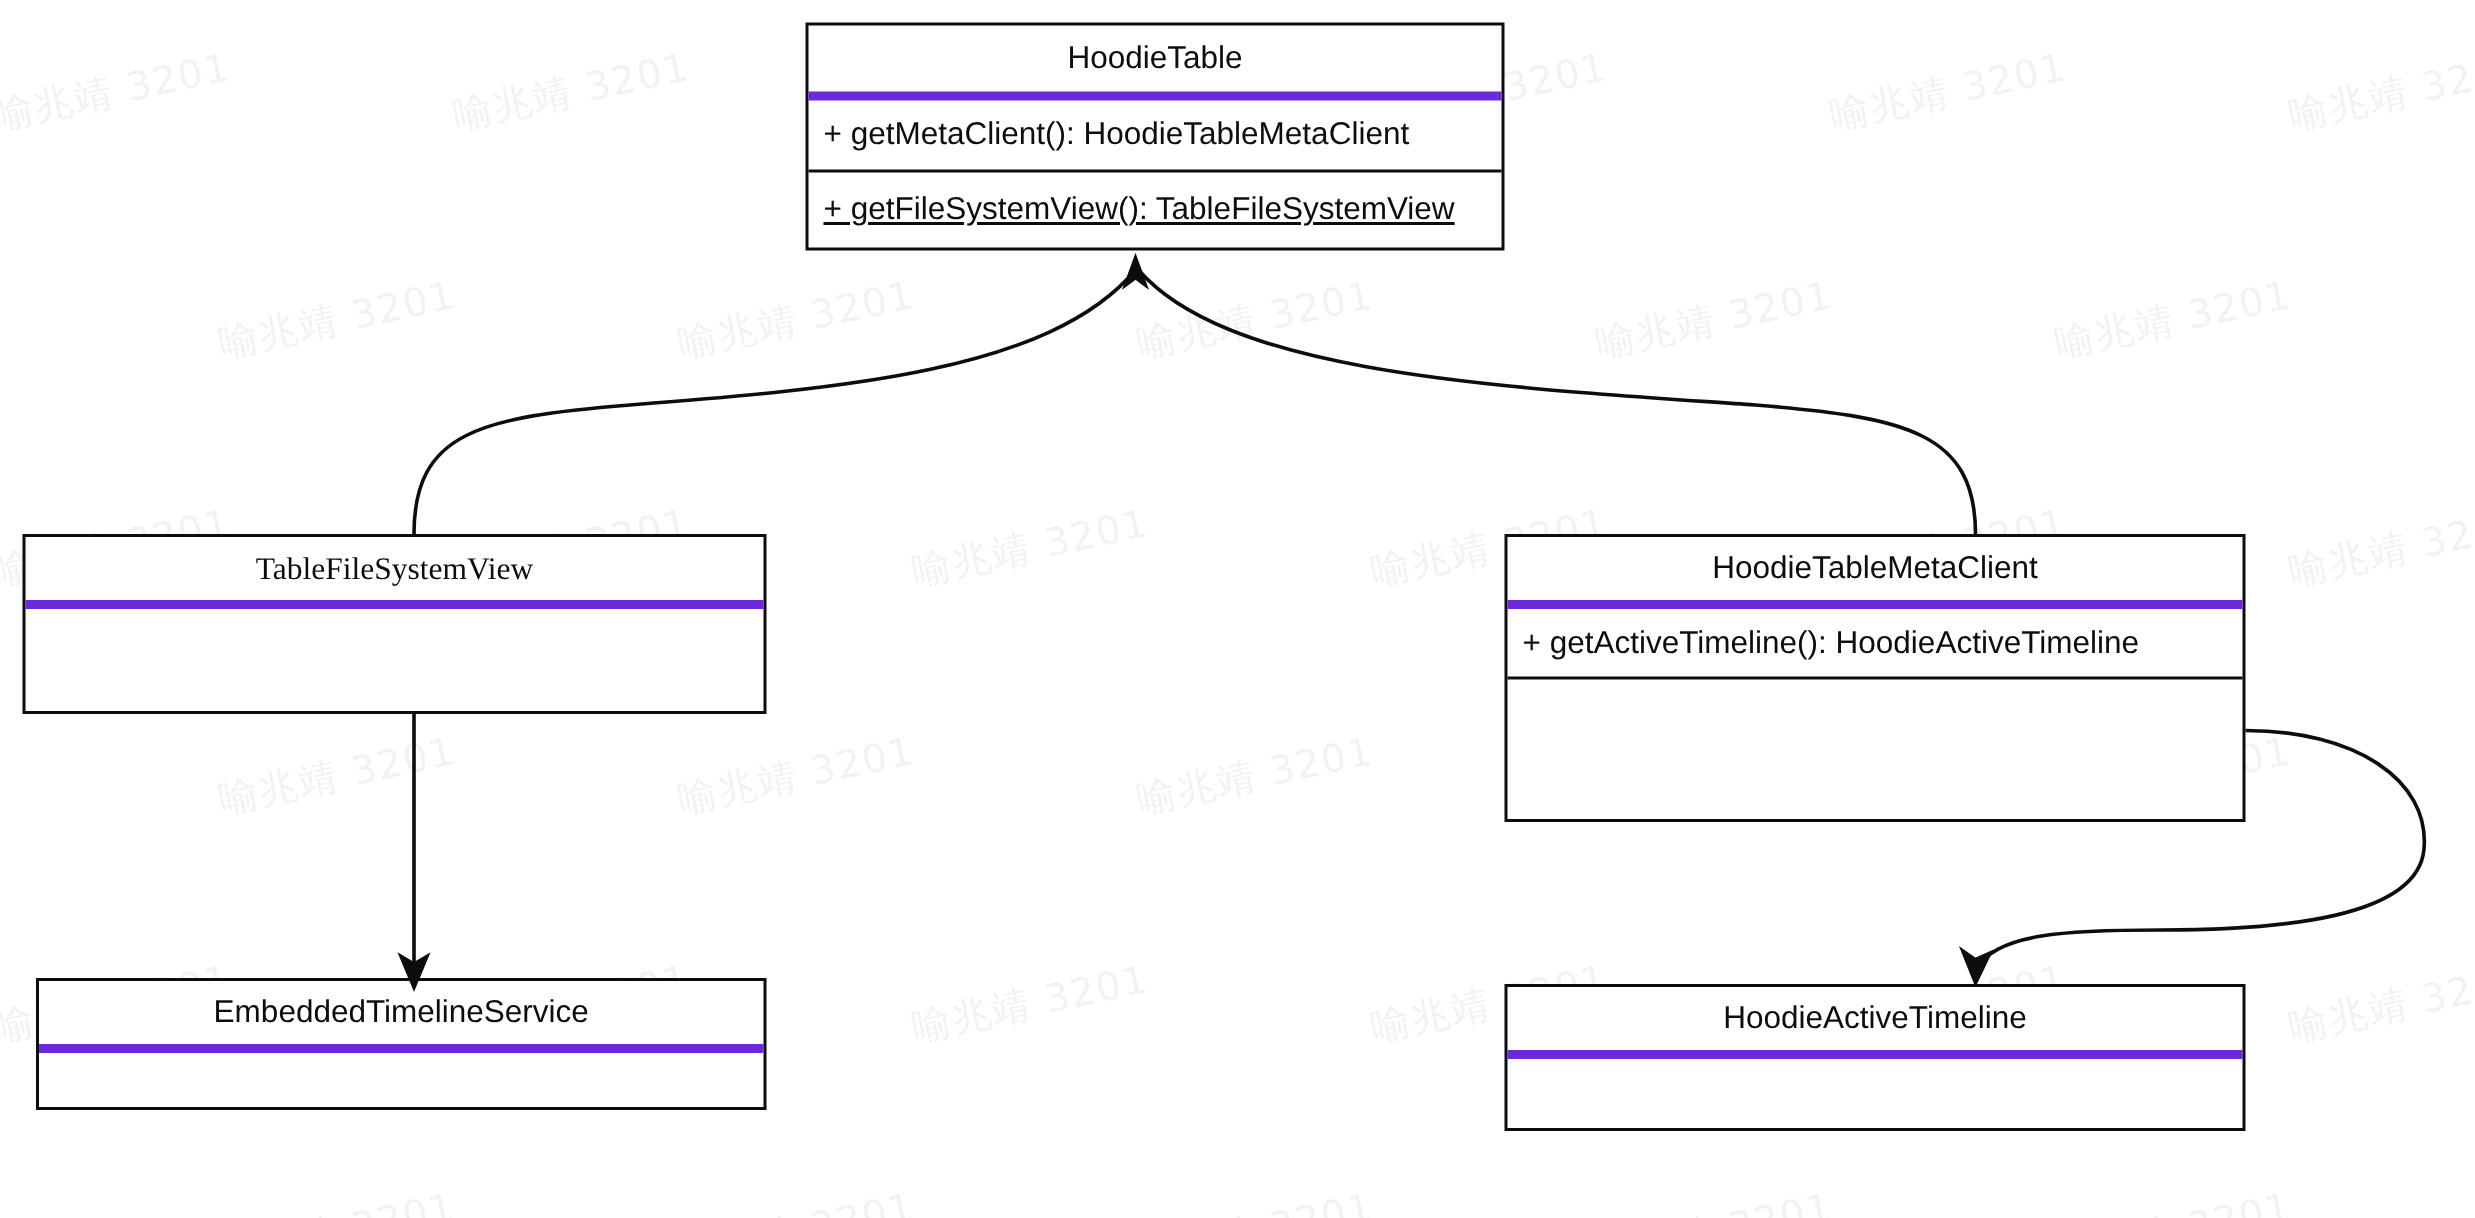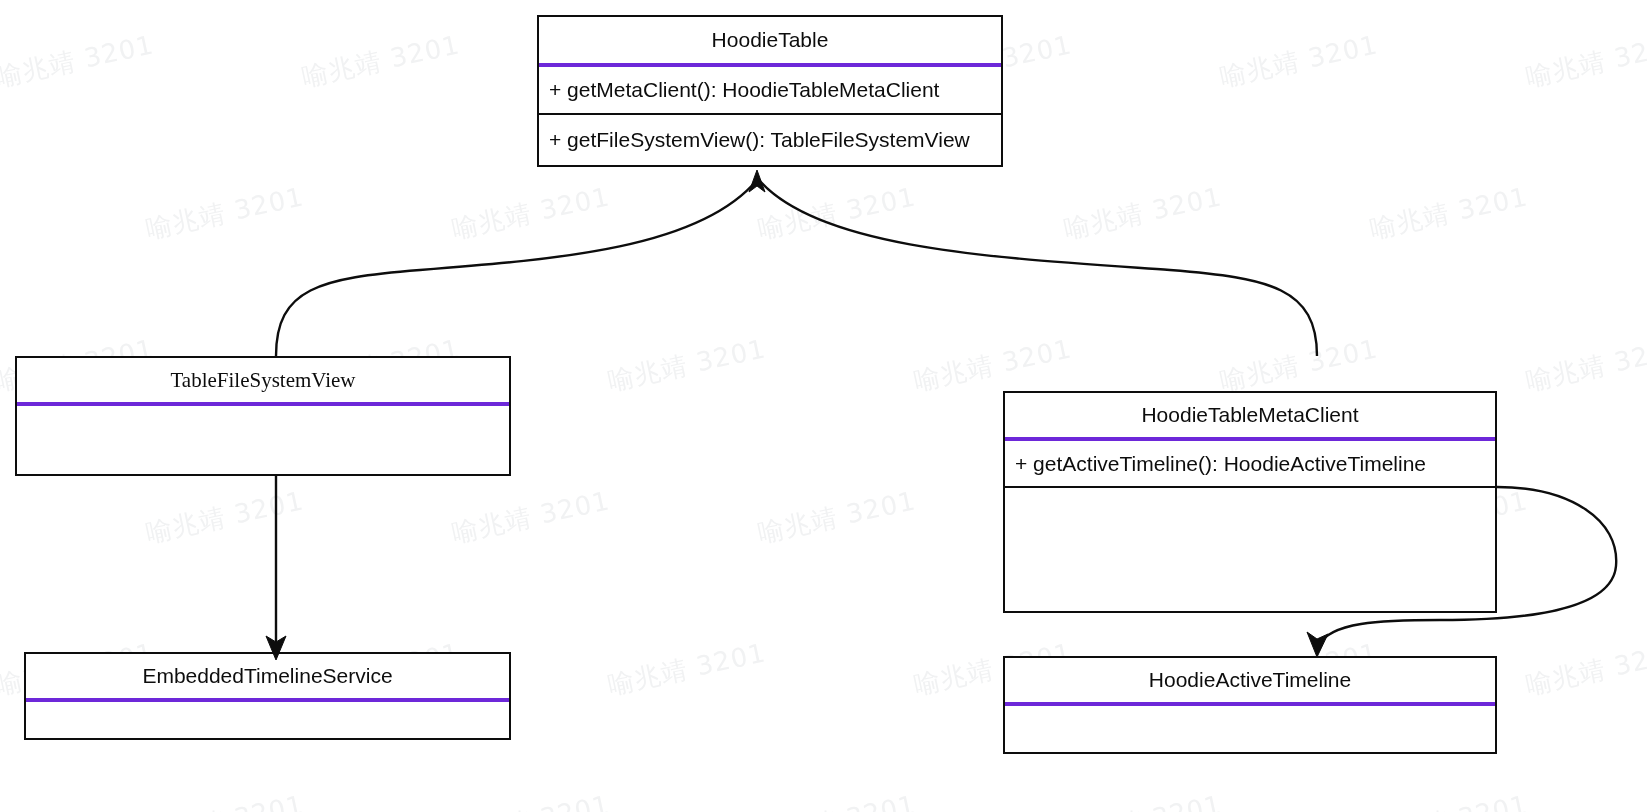--- a/index.html
+++ b/index.html
@@ -51,30 +51,30 @@
   }
   .uml-row {
     box-sizing: border-box;
     display: flex;
     align-items: center;
     color: #0d0d0d;
   }
   .uml-title {
     justify-content: center;
     font-size: 21px;
-    border-bottom: 4px solid #6d28d9;
+    border-bottom: 6px solid #6d28d9;
     padding: 0 8px;
   }
   .uml-member {
     justify-content: flex-start;
     font-size: 21px;
     padding: 0 10px;
     border-bottom: 2px solid #0d0d0d;
   }
-  .uml-member.last { border-bottom: none; }
+  .uml-member.last { border-bottom: none; text-decoration: underline; }
   .uml-member.empty { padding: 0; }
   .uml-member span.txt { display: block; line-height: 1.22; }
 
   
   #edges {
     position: absolute;
     left: 0; top: 0;
     width: 1650px;
     height: 812px;
     z-index: 3;
@@ -149,21 +149,21 @@
 
   <div class="uml-class" style="left:15px; top:356px; width:496px; height:120px;">
     <div class="uml-row uml-title" style="height:48px;font-family:Liberation Serif, serif;">
       <span>TableFileSystemView</span>
     </div>
     <div class="uml-row uml-member last empty" style="height:68px;">
       <span class="txt"></span>
     </div>
   </div>
 
-  <div class="uml-class" style="left:1003px; top:356px; width:494px; height:222px;margin-top:35px;">
+  <div class="uml-class" style="left:1003px; top:356px; width:494px; height:192px;">
     <div class="uml-row uml-title" style="height:48px;">
       <span>HoodieTableMetaClient</span>
     </div>
     <div class="uml-row uml-member" style="height:47px;">
       <span class="txt">+ getActiveTimeline(): HoodieActiveTimeline</span>
     </div>
   </div>
 
   <div class="uml-class" style="left:24px; top:652px; width:487px; height:88px;">
     <div class="uml-row uml-title" style="height:48px;">

